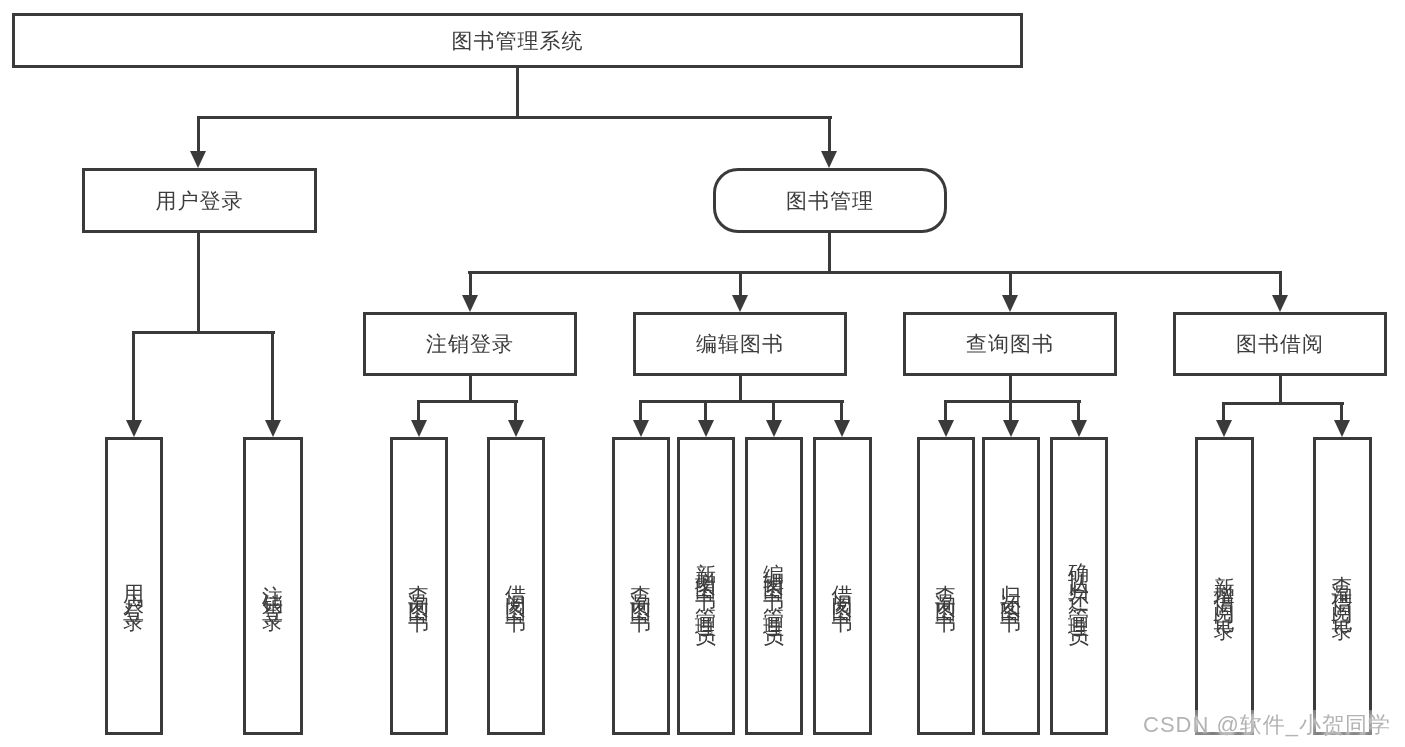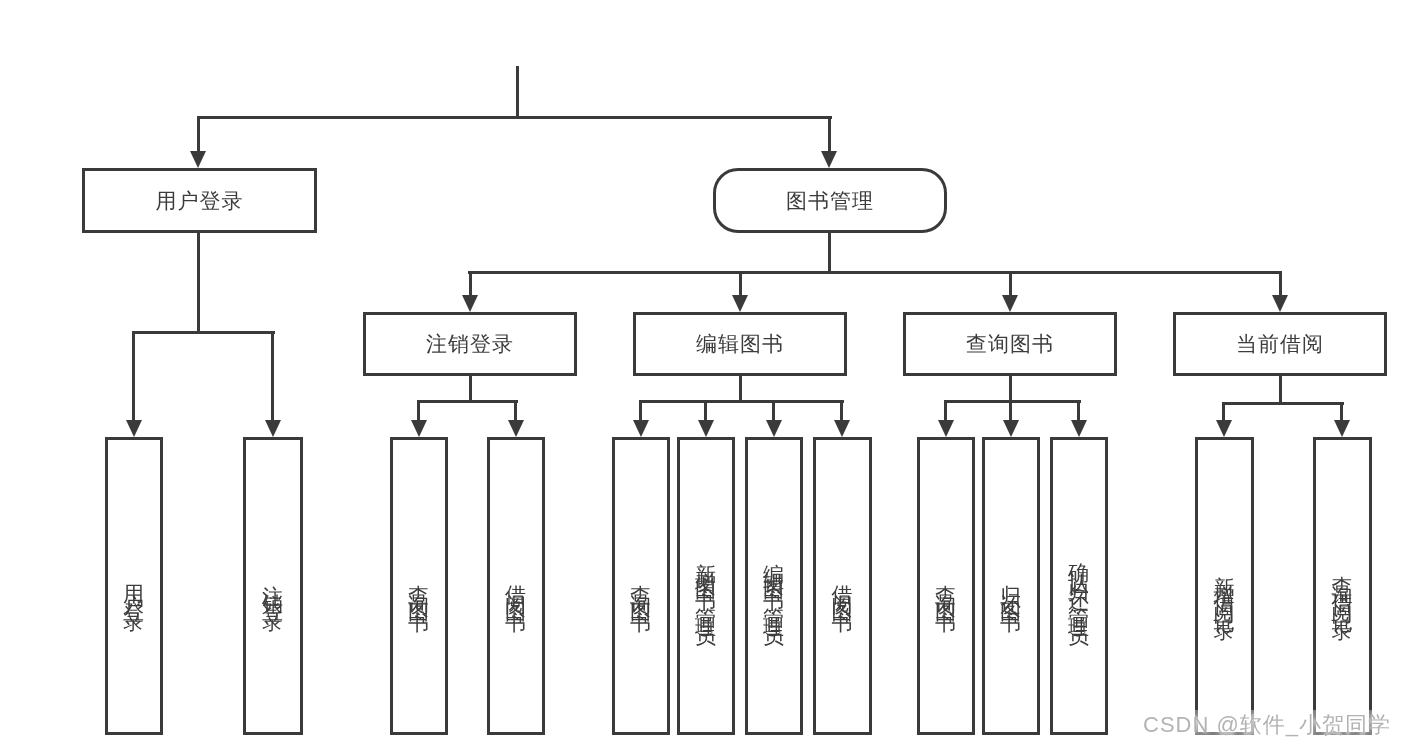--- a/index.html
+++ b/index.html
@@ -74,20 +74,23 @@
     background: rgba(255,255,255,0.35);
     text-shadow: 0 0 3px #ffffff, 0 0 6px #ffffff;
     z-index: 10;
   }
 </style>
 </head>
 <body>
 
 <div class="stage">
 
+  <div class="box" style="left:12px; top:13px; width:1011px; height:55px;">
+    <span class="hlabel">图书管理系统</span>
+  </div>
 
   <div class="vline" style="left:516px; top:66px; height:52px;"></div>
   <div class="hline" style="left:197px; top:116px; width:635px;"></div>
   <div class="vline" style="left:197px; top:116px; height:38px;"></div>
   <div class="tri" style="left:190px; top:151px;"></div>
   <div class="vline" style="left:828px; top:116px; height:38px;"></div>
   <div class="tri" style="left:821px; top:151px;"></div>
 
   <div class="box" style="left:82px; top:168px; width:235px; height:65px;">
     <span class="hlabel">用户登录</span>
@@ -117,21 +120,21 @@
   <div class="box" style="left:363px; top:312px; width:214px; height:64px;">
     <span class="hlabel">注销登录</span>
   </div>
   <div class="box" style="left:633px; top:312px; width:214px; height:64px;">
     <span class="hlabel">编辑图书</span>
   </div>
   <div class="box" style="left:903px; top:312px; width:214px; height:64px;">
     <span class="hlabel">查询图书</span>
   </div>
   <div class="box" style="left:1173px; top:312px; width:214px; height:64px;">
-    <span class="hlabel">当前借阅</span>
+    <span class="hlabel">图书借阅</span>
   </div>
 
   <div class="vline" style="left:469px; top:376px; height:26px;"></div>
   <div class="hline" style="left:417px; top:400px; width:101px;"></div>
   <div class="vline" style="left:417px; top:400px; height:21px;"></div>
   <div class="tri" style="left:411px; top:420px;"></div>
   <div class="vline" style="left:514px; top:400px; height:21px;"></div>
   <div class="tri" style="left:508px; top:420px;"></div>
 
   <div class="vline" style="left:739px; top:376px; height:26px;"></div>

